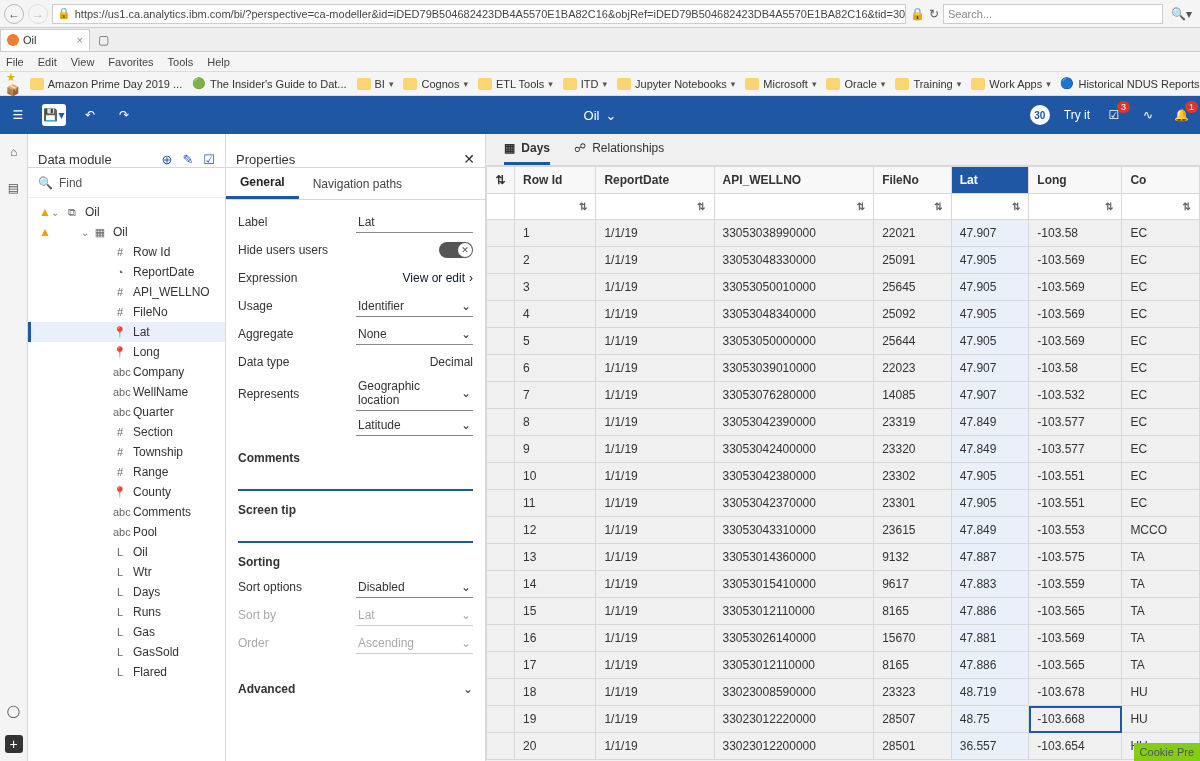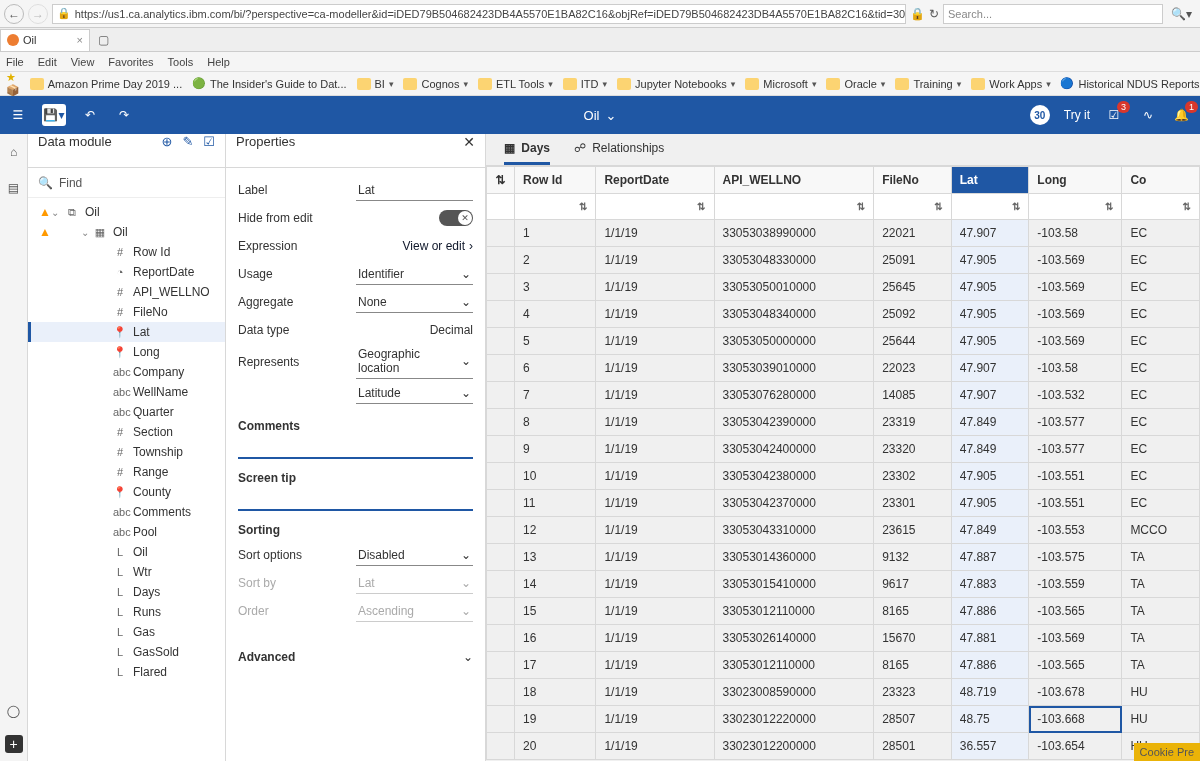--- a/index.html
+++ b/index.html
@@ -28,21 +28,21 @@
 .score{width:20px;height:20px;border-radius:10px;background:#fff;color:#1f57a4;font-weight:bold;font-size:10px;display:flex;align-items:center;justify-content:center;}
 
 
 .main{display:flex;height:calc(761px - 28px - 24px - 20px - 24px - 38px);}
 .rail{width:28px;background:#f4f4f4;border-right:1px solid #d8d8d8;display:flex;flex-direction:column;align-items:center;padding-top:8px;gap:16px;position:relative;}
 .rail .ricon{width:20px;height:20px;display:flex;align-items:center;justify-content:center;color:#555;cursor:pointer;}
 .rail .bottom{position:absolute;bottom:8px;display:flex;flex-direction:column;align-items:center;gap:14px;}
 .plus-btn{width:18px;height:18px;background:#333;color:#fff;border-radius:3px;display:flex;align-items:center;justify-content:center;font-size:14px;cursor:pointer;}
 
 .panel{display:flex;flex-direction:column;border-right:1px solid #d8d8d8;background:#fff;}
-.panel-header{height:34px;display:flex;align-items:flex-start;padding:0 10px;border-bottom:1px solid #d8d8d8;font-size:13px;}
+.panel-header{height:34px;display:flex;align-items:flex-end;padding:0 10px;border-bottom:1px solid #d8d8d8;font-size:13px;}
 
 
 .tree-panel{width:198px;}
 .tree-panel .panel-header{justify-content:space-between;}
 .hdr-actions{display:flex;gap:10px;color:#1f57a4;}
 .hdr-actions span{cursor:pointer;}
 .find-box{height:30px;border-bottom:1px solid #eee;display:flex;align-items:center;padding:0 10px;gap:6px;color:#555;}
 .tree-body{flex:1;overflow:auto;padding:4px 0;}
 .tree-item{display:flex;align-items:center;gap:6px;padding:3px 0 3px 32px;font-size:12px;cursor:pointer;position:relative;border-left:3px solid transparent;}
 .tree-item.lv0{padding-left:34px;}
@@ -83,21 +83,21 @@
 th,td{border:1px solid #d8d8d8;padding:6px 8px;text-align:left;white-space:nowrap;}
 thead th{background:#f8f8f8;font-weight:bold;position:sticky;top:0;}
 thead tr.filters th{background:#fff;height:26px;}
 th.lat{background:#1f57a4;color:#fff;}
 th.corner{width:28px;text-align:center;}
 td.lat,th.lat-f{background:#eaf0fa;}
 .sort-i{float:right;font-size:10px;color:#666;}
 td.sel-cell{outline:2px solid #1f57a4;outline-offset:-2px;}
 
 
-.cookie{position:absolute;bottom:0;right:0;background:#eab308;font-size:11px;color:#555;padding:3px 6px;}
+.cookie{position:absolute;bottom:0;right:0;background:#84cc16;font-size:11px;color:#555;padding:3px 6px;}
 </style>
 </head>
 <body>
 
 <div class="browser-bar">
   <div class="nav-btn">←</div>
   <div class="nav-btn" style="opacity:.4">→</div>
   <div class="addr">
     <span style="color:#2e922e;margin-right:4px">🔒</span>
     <span>https://us1.ca.analytics.ibm.com/bi/?perspective=ca-modeller&amp;id=iDED79B504682423DB4A5570E1BA82C16&amp;objRef=iDED79B504682423DB4A5570E1BA82C16&amp;tid=3087136482_3571b00e55c941bdacb62227376aeb43_sessionT</span>
@@ -335,31 +335,35 @@
           <span>Flared</span>
         </div>
       </div>
   </div>
 
   <div class="panel props-panel">
     <div class="panel-header">
       <span>Properties</span>
       <span class="close-x">✕</span>
     </div>
+    <div class="tabs">
+      <div class="tab2 active">General</div>
+      <div class="tab2">Navigation paths</div>
+    </div>
     <div class="props-body">
       <div class="prop-row">
           <div class="prop-label">Label</div>
         <div class="prop-val">
             <div class="sel-box">
               <span>Lat</span>
             </div>
           </div>
         </div>
       <div class="prop-row">
-          <div class="prop-label">Hide from edit</div>
+          <div class="prop-label">Hide users users</div>
         <div class="prop-val" style="justify-content:flex-end">
             <div class="toggle">
               <div class="knob">✕</div>
             </div>
           </div>
         </div>
       <div class="prop-row">
           <div class="prop-label">Expression</div>
         <div class="prop-val" style="justify-content:flex-end">
             <span class="link"><span>View or edit</span> ›</span>

